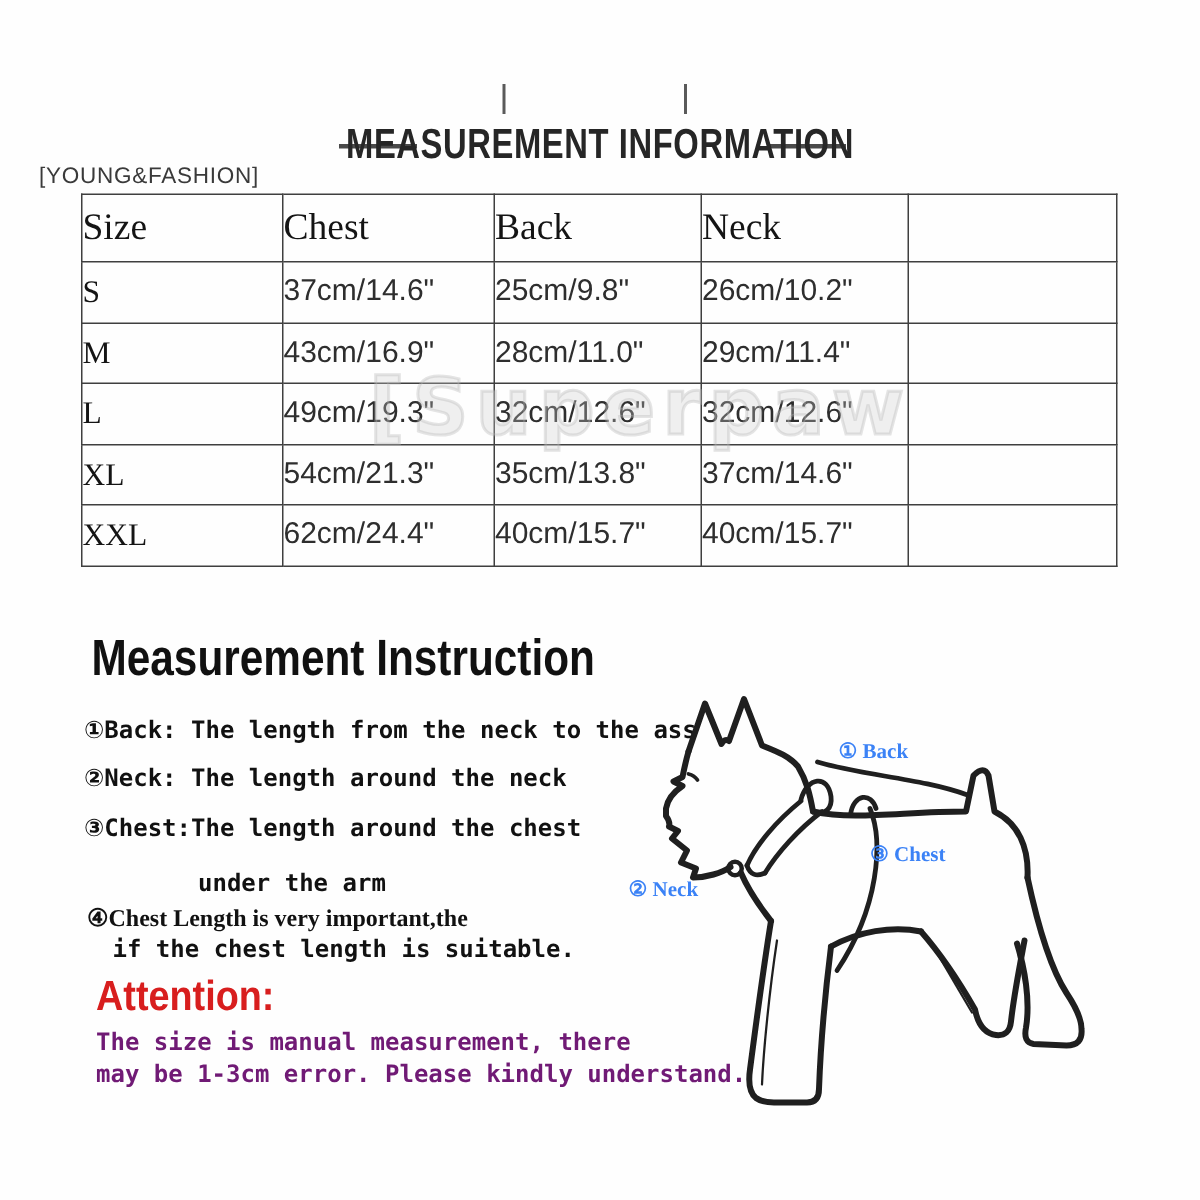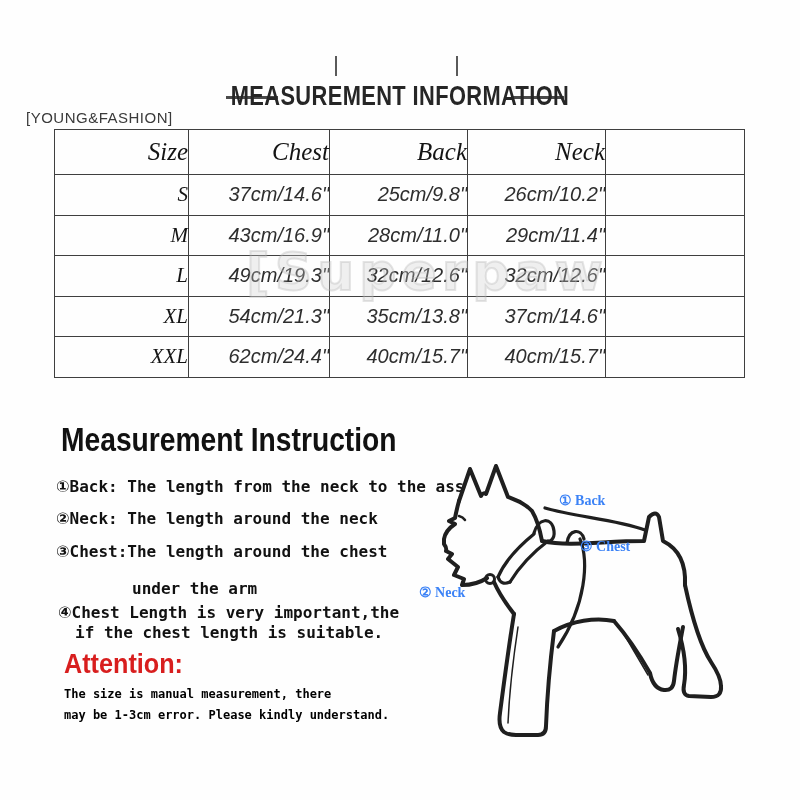--- a/index.html
+++ b/index.html
@@ -25,21 +25,21 @@
   .page-subtitle{
     position:absolute;top:109px;left:0;right:0;text-align:left;
     font-size:15px;color:#3a3a3a;letter-spacing:0.5px;padding-left:26px;
   }
 
   
   table.size-table{
     position:absolute;left:54px;top:129px;width:690px;
     border-collapse:collapse;table-layout:fixed;background:transparent;
   }
-  .size-table th,.size-table td{border:1px solid #3f3f3f;text-align:right;padding:0;font-style:italic;}
+  .size-table th,.size-table td{border:1px solid #3f3f3f;text-align:left;padding:0;}
   .size-table thead tr{height:45px;}
   .size-table tbody tr{height:40.5px;}
   .size-table thead th{
     font-family:"Liberation Serif",serif;font-weight:normal;
     font-size:25px;color:#141414;
   }
   .size-table tbody td{font-size:20px;color:#2e2e2e;}
   .size-table tbody td:first-child{
     font-family:"Liberation Serif",serif;font-size:21px;color:#141414;
   }
@@ -62,45 +62,45 @@
   }
   .instr-lines{
     position:absolute;left:56px;top:477px;
     font-family:"DejaVu Sans Mono","DejaVu Sans",monospace;
     font-weight:bold;font-size:16px;line-height:20px;color:#111;
     white-space:nowrap;
   }
   .instr-lines div:nth-child(2){margin-top:12px;}
   .instr-lines div:nth-child(3){margin-top:13px;}
   .instr-lines div:nth-child(4){margin-top:17px;margin-left:76px;}
-  .instr-lines div:nth-child(5){margin-top:4px;margin-left:2px;}
+  .instr-lines div:nth-child(5){margin-top:4px;margin-left:2px;font-family:Liberation Serif, serif;}
   .instr-lines div:nth-child(6){margin-left:19px;}
   .instr-lines div:nth-child(7){margin-left:19px;}
 
   .attention-label{
     position:absolute;left:64px;top:649px;
     font-size:28px;font-weight:bold;line-height:30px;
     transform:scaleX(0.9);transform-origin:left center;white-space:nowrap;
   }
   .attention-text{
     position:absolute;left:64px;top:684px;
     font-family:"DejaVu Sans Mono","DejaVu Sans",monospace;
-    font-weight:bold;font-size:12px;line-height:21px;color:#000000;
+    font-weight:bold;font-size:16px;line-height:21px;color:#701a75;
     white-space:nowrap;
   }
 
   
   .dog-svg{position:absolute;left:430px;top:455px;width:350px;height:290px;color:#1f1f1f;}
   .diagram-label{
     position:absolute;font-family:Liberation Serif, serif;
     font-weight:bold;font-size:14px;color:#3b82f6;white-space:nowrap;
   }
   .label-back{left:559px;top:492px;}
   .label-neck{left:419px;top:584px;}
-  .label-chest{left:580px;top:538px;}
+  .label-chest{left:580px;top:561px;}
 </style>
 </head>
 <body>
 
 <div class="tick tick-left"></div>
 <div class="tick tick-right"></div>
 <div class="dash dash-left"></div>
 <div class="dash dash-right"></div>
 
 <div class="page-title">MEASUREMENT INFORMATION</div>

